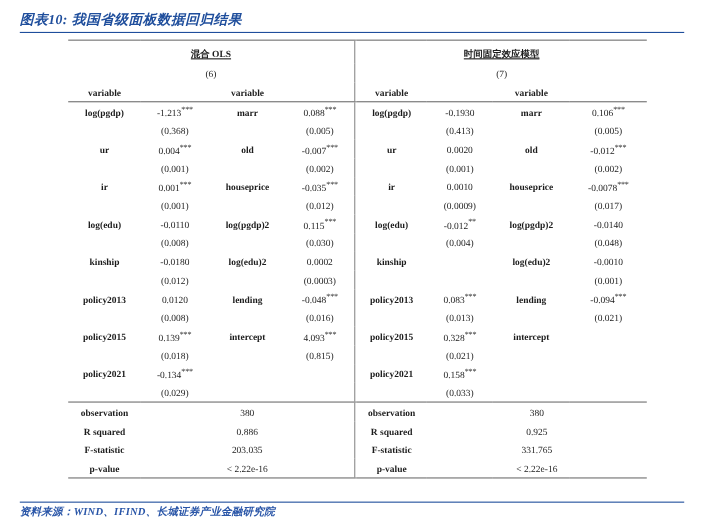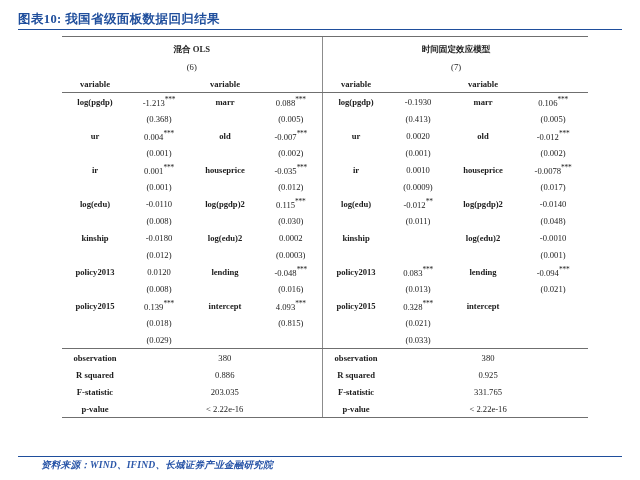--- a/index.html
+++ b/index.html
@@ -27,20 +27,21 @@
     position: absolute;
     left: 18px;
     top: 9px;
     width: 604px;
     height: 22px;
   }
   .title-text {
     font-family: "Liberation Serif", "DejaVu Serif", serif;
     font-size: 12.5px;
     font-weight: bold;
+    font-style: italic;
     color: #1f4e9c;
     letter-spacing: 0.4px;
     white-space: nowrap;
     display: inline-block;
     line-height: 16px;
   }
   .title-rule {
     position: absolute;
     left: 0px;
     top: 20px;
@@ -80,21 +81,21 @@
   col.c-v3 { width: 64px; }
   col.c-n3 { width: 60px; }
   col.c-v4 { width: 70px; }
   col.c-n4 { width: 70px; }
 
   .divider {
     border-left: 1px solid #8c8c8c;
     padding: 0 !important;
   }
 
-  .rule-top td { border-top: 1.6px solid #6f6f6f; }
+  .rule-top td { border-top: 1.6px solid #6f6f6f; text-decoration: underline; }
   .rule-mid td { border-bottom: 1.1px solid #6f6f6f; }
   .rule-bot td { border-bottom: 1.6px solid #6f6f6f; }
 
   .model-name {
     font-weight: bold;
     font-size: 11px;
     padding-top: 4px !important;
     height: 20px;
   }
   .model-num {
@@ -139,21 +140,20 @@
   .source-text {
     position: absolute;
     left: 18px;
     top: 459px;
     font-size: 9.6px;
     font-style: italic;
     font-weight: bold;
     color: #2a56a8;
     white-space: nowrap;
     letter-spacing: 0.2px;
-    margin-left: 23px;
   }
 </style>
 </head>
 <body>
 
 <div class="page">
 
   <div class="title-row">
     <span class="title-text">图表10: 我国省级面板数据回归结果</span>
     <div class="title-rule"></div>
@@ -271,21 +271,21 @@
             <td class="varname">log(pgdp)2</td>
             <td class="coef">-0.0140</td>
           </tr>
           <tr>
             <td></td>
             <td class="se">(0.008)</td>
             <td></td>
             <td class="se">(0.030)</td>
             <td class="divider"></td>
             <td></td>
-            <td class="se">(0.011)</td>
+            <td class="se">(0.004)</td>
             <td></td>
             <td class="se">(0.048)</td>
           </tr>
           <tr>
             <td class="varname">kinship</td>
             <td class="coef">-0.0180</td>
             <td class="varname">log(edu)2</td>
             <td class="coef">0.0002</td>
             <td class="divider"></td>
             <td class="varname">kinship</td>
@@ -341,20 +341,31 @@
             <td></td>
             <td class="se">(0.018)</td>
             <td></td>
             <td class="se">(0.815)</td>
             <td class="divider"></td>
             <td></td>
             <td class="se">(0.021)</td>
             <td></td>
             <td class="se"></td>
           </tr>
+          <tr>
+            <td class="varname">policy2021</td>
+            <td class="coef">-0.134<sup class="stars">***</sup></td>
+            <td class="varname"></td>
+            <td class="coef"></td>
+            <td class="divider"></td>
+            <td class="varname">policy2021</td>
+            <td class="coef">0.158<sup class="stars">***</sup></td>
+            <td class="varname"></td>
+            <td class="coef"></td>
+          </tr>
           <tr class="rule-mid">
             <td></td>
             <td class="se">(0.029)</td>
             <td></td>
             <td class="se"></td>
             <td class="divider"></td>
             <td></td>
             <td class="se">(0.033)</td>
             <td></td>
             <td class="se"></td>

